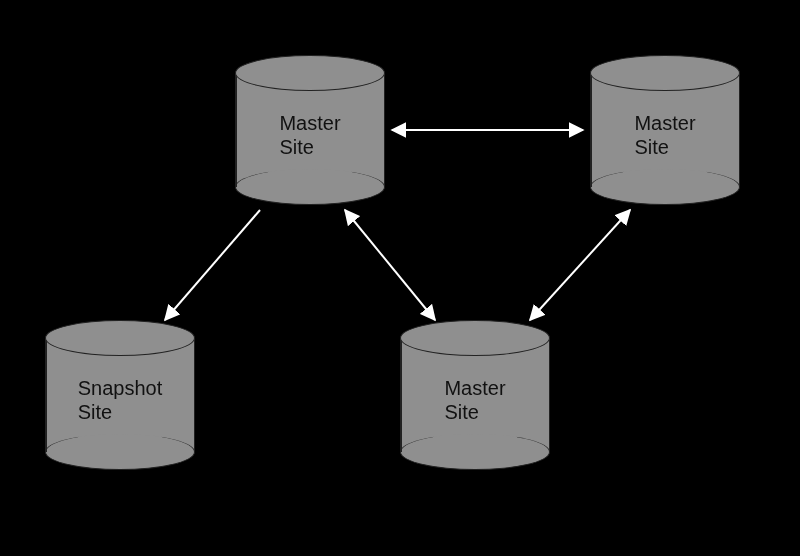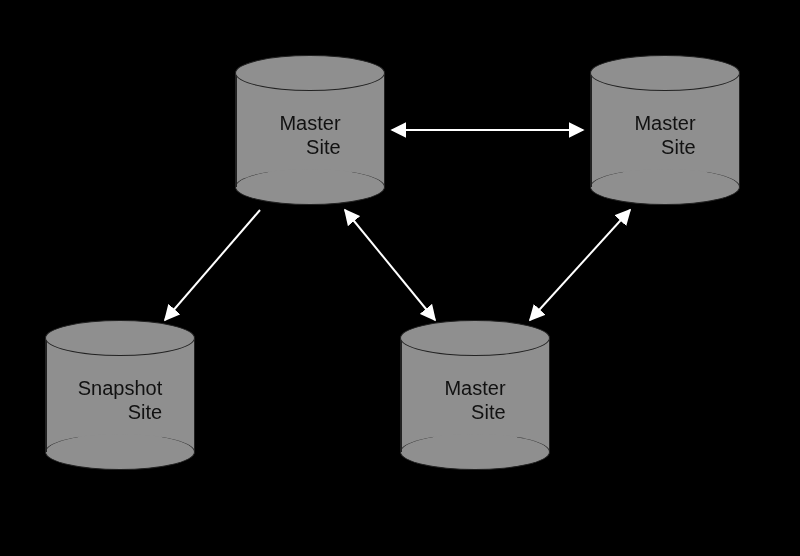--- a/index.html
+++ b/index.html
@@ -62,21 +62,21 @@
     }
     .cyl-side-l { left: 0; }
     .cyl-side-r { right: 0; }
     .cyl-label {
       position: absolute;
       top: 0; left: 0;
       width: 100%; height: 100%;
       display: flex;
       align-items: center;
       justify-content: center;
-      text-align: right;
+      text-align: left;
       font-size: 20px;
       font-weight: 500;
       color: #111;
       line-height: 1.2;
       z-index: 4;
       padding-top: 10px;
     }
     svg.arrows {
       position: absolute;
       top: 0; left: 0;

